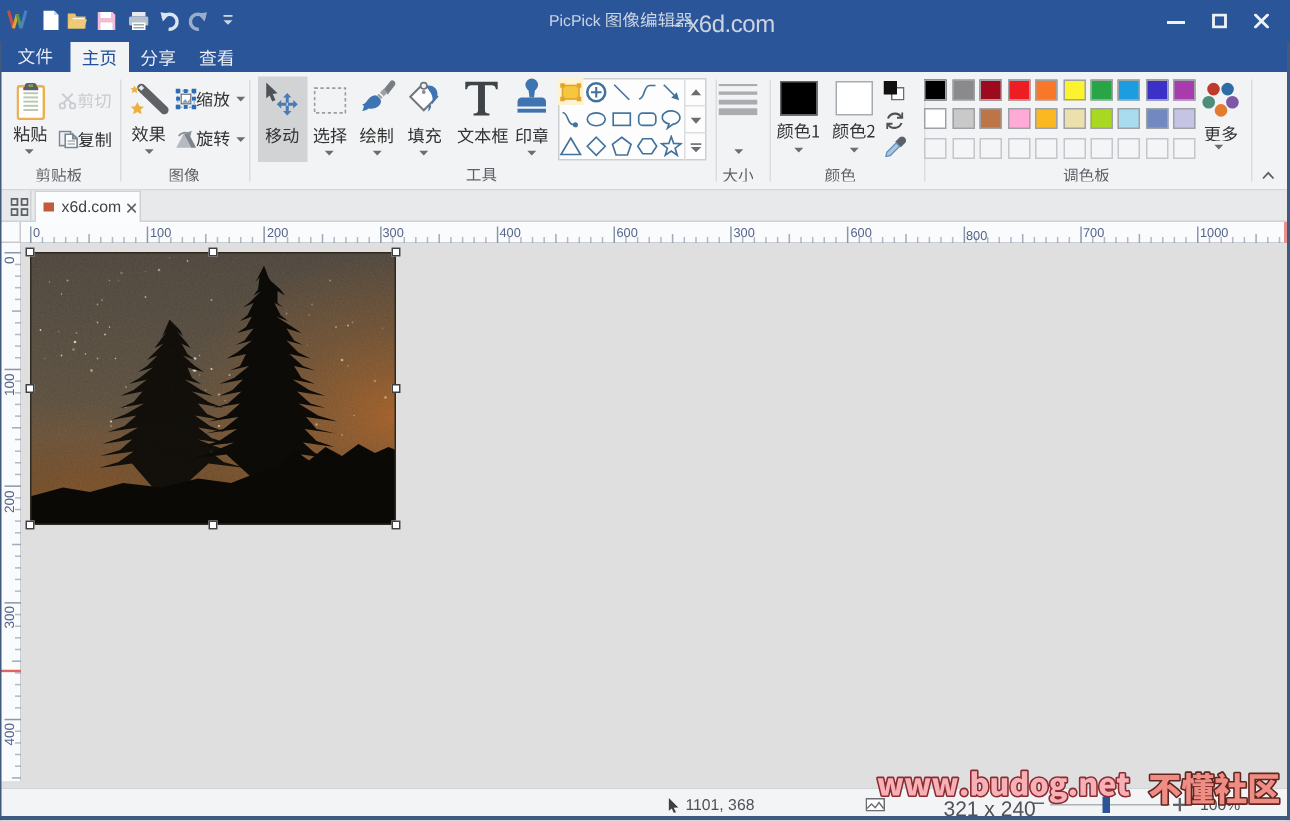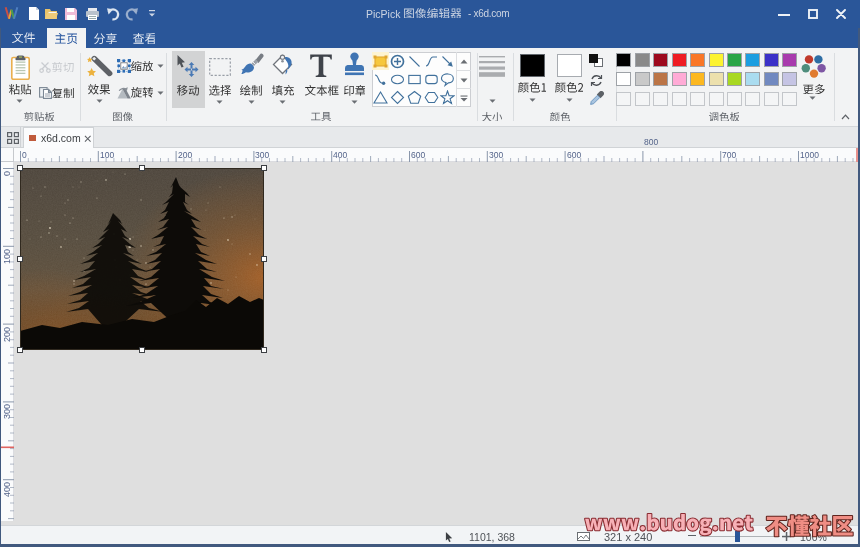--- a/index.html
+++ b/index.html
@@ -47,21 +47,21 @@
       <path d="M1 3.5 H7 L4 6.5 Z" fill="#cdd6e4"></path>
     </svg>
 <div class="abs" style="left:366px;top:8px;color:#ccd4e2;font-size:10.5px">PicPick</div>
 <svg class="abs" style="left:403.8px;top:7.5px" width="57.7" height="10.9" viewBox="84 -846 4888 926" fill="#ccd4e2">
       <use href="#gr56fe" x="0"></use>
       <use href="#gr50cf" x="1000"></use>
       <use href="#gr7f16" x="2000"></use>
       <use href="#gr8f91" x="3000"></use>
       <use href="#gr5668" x="4000"></use>
     </svg>
-<div class="abs" style="left:468px;top:8px;color:#ccd4e2;font-size:10px;letter-spacing:-0.3px">- x6d.com</div>
+<div class="abs" style="left:449px;top:8px;color:#ccd4e2;font-size:16px;letter-spacing:-0.3px">- x6d.com</div>
 <div class="abs" style="left:777.5px;top:13.8px;width:12px;height:2.4px;background:#eef2f7"></div>
 <svg class="abs" style="left:808px;top:9.3px" width="10" height="10" viewBox="0 0 10 10" fill="none">
       <rect x="1" y="1" width="8" height="8" stroke="#eef2f7" stroke-width="1.9"></rect>
     </svg>
 <svg class="abs" style="left:836px;top:9px" width="10" height="10" viewBox="0 0 10 10">
       <path d="M1 1 L9 9 M9 1 L1 9" stroke="#eef2f7" stroke-width="1.9" stroke-linecap="round"></path>
     </svg>
 <svg class="abs" style="left:12.0px;top:32.4px" width="23.0" height="11.1" viewBox="36 -847 1917 927" fill="#e9edf4">
       <use href="#gr6587" x="0"></use>
       <use href="#gr4ef6" x="1000"></use>
@@ -559,21 +559,21 @@
       <rect x="838.5" y="10" width="1" height="4" fill="#8a97ab" opacity="0.65"></rect>
     </svg>
 <div class="abs" style="left:22px;top:149.5px;font-size:8.5px;color:#54648a">0</div>
 <div class="abs" style="left:100px;top:149.5px;font-size:8.5px;color:#54648a">100</div>
 <div class="abs" style="left:178px;top:149.5px;font-size:8.5px;color:#54648a">200</div>
 <div class="abs" style="left:255px;top:149.5px;font-size:8.5px;color:#54648a">300</div>
 <div class="abs" style="left:333px;top:149.5px;font-size:8.5px;color:#54648a">400</div>
 <div class="abs" style="left:411px;top:149.5px;font-size:8.5px;color:#54648a">600</div>
 <div class="abs" style="left:489px;top:149.5px;font-size:8.5px;color:#54648a">300</div>
 <div class="abs" style="left:567px;top:149.5px;font-size:8.5px;color:#54648a">600</div>
-<div class="abs" style="left:644px;top:137px;font-size:8.5px;color:#54648a">800</div>
+<div class="abs" style="left:644px;top:152px;font-size:8.5px;color:#54648a">800</div>
 <div class="abs" style="left:722px;top:149.5px;font-size:8.5px;color:#54648a">700</div>
 <div class="abs" style="left:800px;top:149.5px;font-size:8.5px;color:#54648a">1000</div>
 <div class="abs" style="left:856px;top:148px;width:3px;height:14px;background:#e8928e"></div>
 <svg class="abs" style="left:0;top:162px" width="14" height="359">
       <rect width="14" height="359" fill="#fafbfc"></rect>
       <rect x="13.4" width="0.6" height="359" fill="#c6c9cd"></rect>
       <rect x="3" y="6.0" width="11" height="1" fill="#8a97ab"></rect>
       <rect x="10" y="13.8" width="4" height="1" fill="#8a97ab" opacity="0.65"></rect>
       <rect x="10" y="21.6" width="4" height="1" fill="#8a97ab" opacity="0.65"></rect>
       <rect x="10" y="29.3" width="4" height="1" fill="#8a97ab" opacity="0.65"></rect>
@@ -751,26 +751,26 @@
 <div class="abs" style="left:17.0px;top:256.0px;width:6px;height:6px;background:#fff;border:1px solid #3c3f43"></div>
 <div class="abs" style="left:260.5px;top:256.0px;width:6px;height:6px;background:#fff;border:1px solid #3c3f43"></div>
 <div class="abs" style="left:17.0px;top:347.0px;width:6px;height:6px;background:#fff;border:1px solid #3c3f43"></div>
 <div class="abs" style="left:138.5px;top:347.0px;width:6px;height:6px;background:#fff;border:1px solid #3c3f43"></div>
 <div class="abs" style="left:260.5px;top:347.0px;width:6px;height:6px;background:#fff;border:1px solid #3c3f43"></div>
 <div class="abs" style="left:0;top:521px;width:860px;height:4px;background:#dfdfdf"></div>
 <div class="abs" style="left:0;top:525px;width:860px;height:19px;background:#f2f4f6;border-top:1px solid #d3d6d9"></div>
 <svg class="abs" style="left:445px;top:531.5px" width="9" height="11" viewBox="0 0 9 11">
       <path d="M1 0 L8 7 L4.6 7.3 L6.3 10.6 L4.6 11 L3.2 7.8 L1 9.5 Z" fill="#3c3f43" transform="scale(0.9)"></path>
     </svg>
-<div class="abs" style="left:469px;top:531px;color:#4e5257;font-size:10.5px">1101, 368</div>
+<div class="abs" style="left:457px;top:531px;color:#4e5257;font-size:10.5px">1101, 368</div>
 <svg class="abs" style="left:577px;top:532px" width="13" height="9" viewBox="0 0 13 9" fill="none" stroke="#6a6e73">
       <rect x="0.5" y="0.5" width="12" height="8" fill="#fff"></rect>
       <path d="M1 7 L4 4 L6.5 6.5 L9 3 L12 7" stroke-width="0.9"></path>
     </svg>
-<div class="abs" style="left:604px;top:531px;color:#4e5257;font-size:11px">321 x 240</div>
+<div class="abs" style="left:629px;top:531px;color:#4e5257;font-size:14px">321 x 240</div>
 <div class="abs" style="left:688px;top:534.5px;width:8px;height:1.5px;background:#5d6166"></div>
 <div class="abs" style="left:700px;top:536px;width:80px;height:1px;background:#aeb2b6"></div>
 <div class="abs" style="left:735px;top:531px;width:5px;height:11px;background:#2a5699"></div>
 <svg class="abs" style="left:782px;top:531.5px" width="9" height="9" viewBox="0 0 9 9" fill="#5d6166">
       <rect x="0" y="3.8" width="9" height="1.5"></rect>
       <rect x="3.8" y="0" width="1.5" height="9"></rect>
     </svg>
 <div class="abs" style="left:800px;top:531px;color:#4e5257;font-size:10.5px">100%</div>
 <div class="abs" style="left:0;top:544px;width:860px;height:3px;background:#41597e"></div>
 <div class="abs" style="left:0;top:28px;width:1px;height:519px;background:#41597e"></div>

